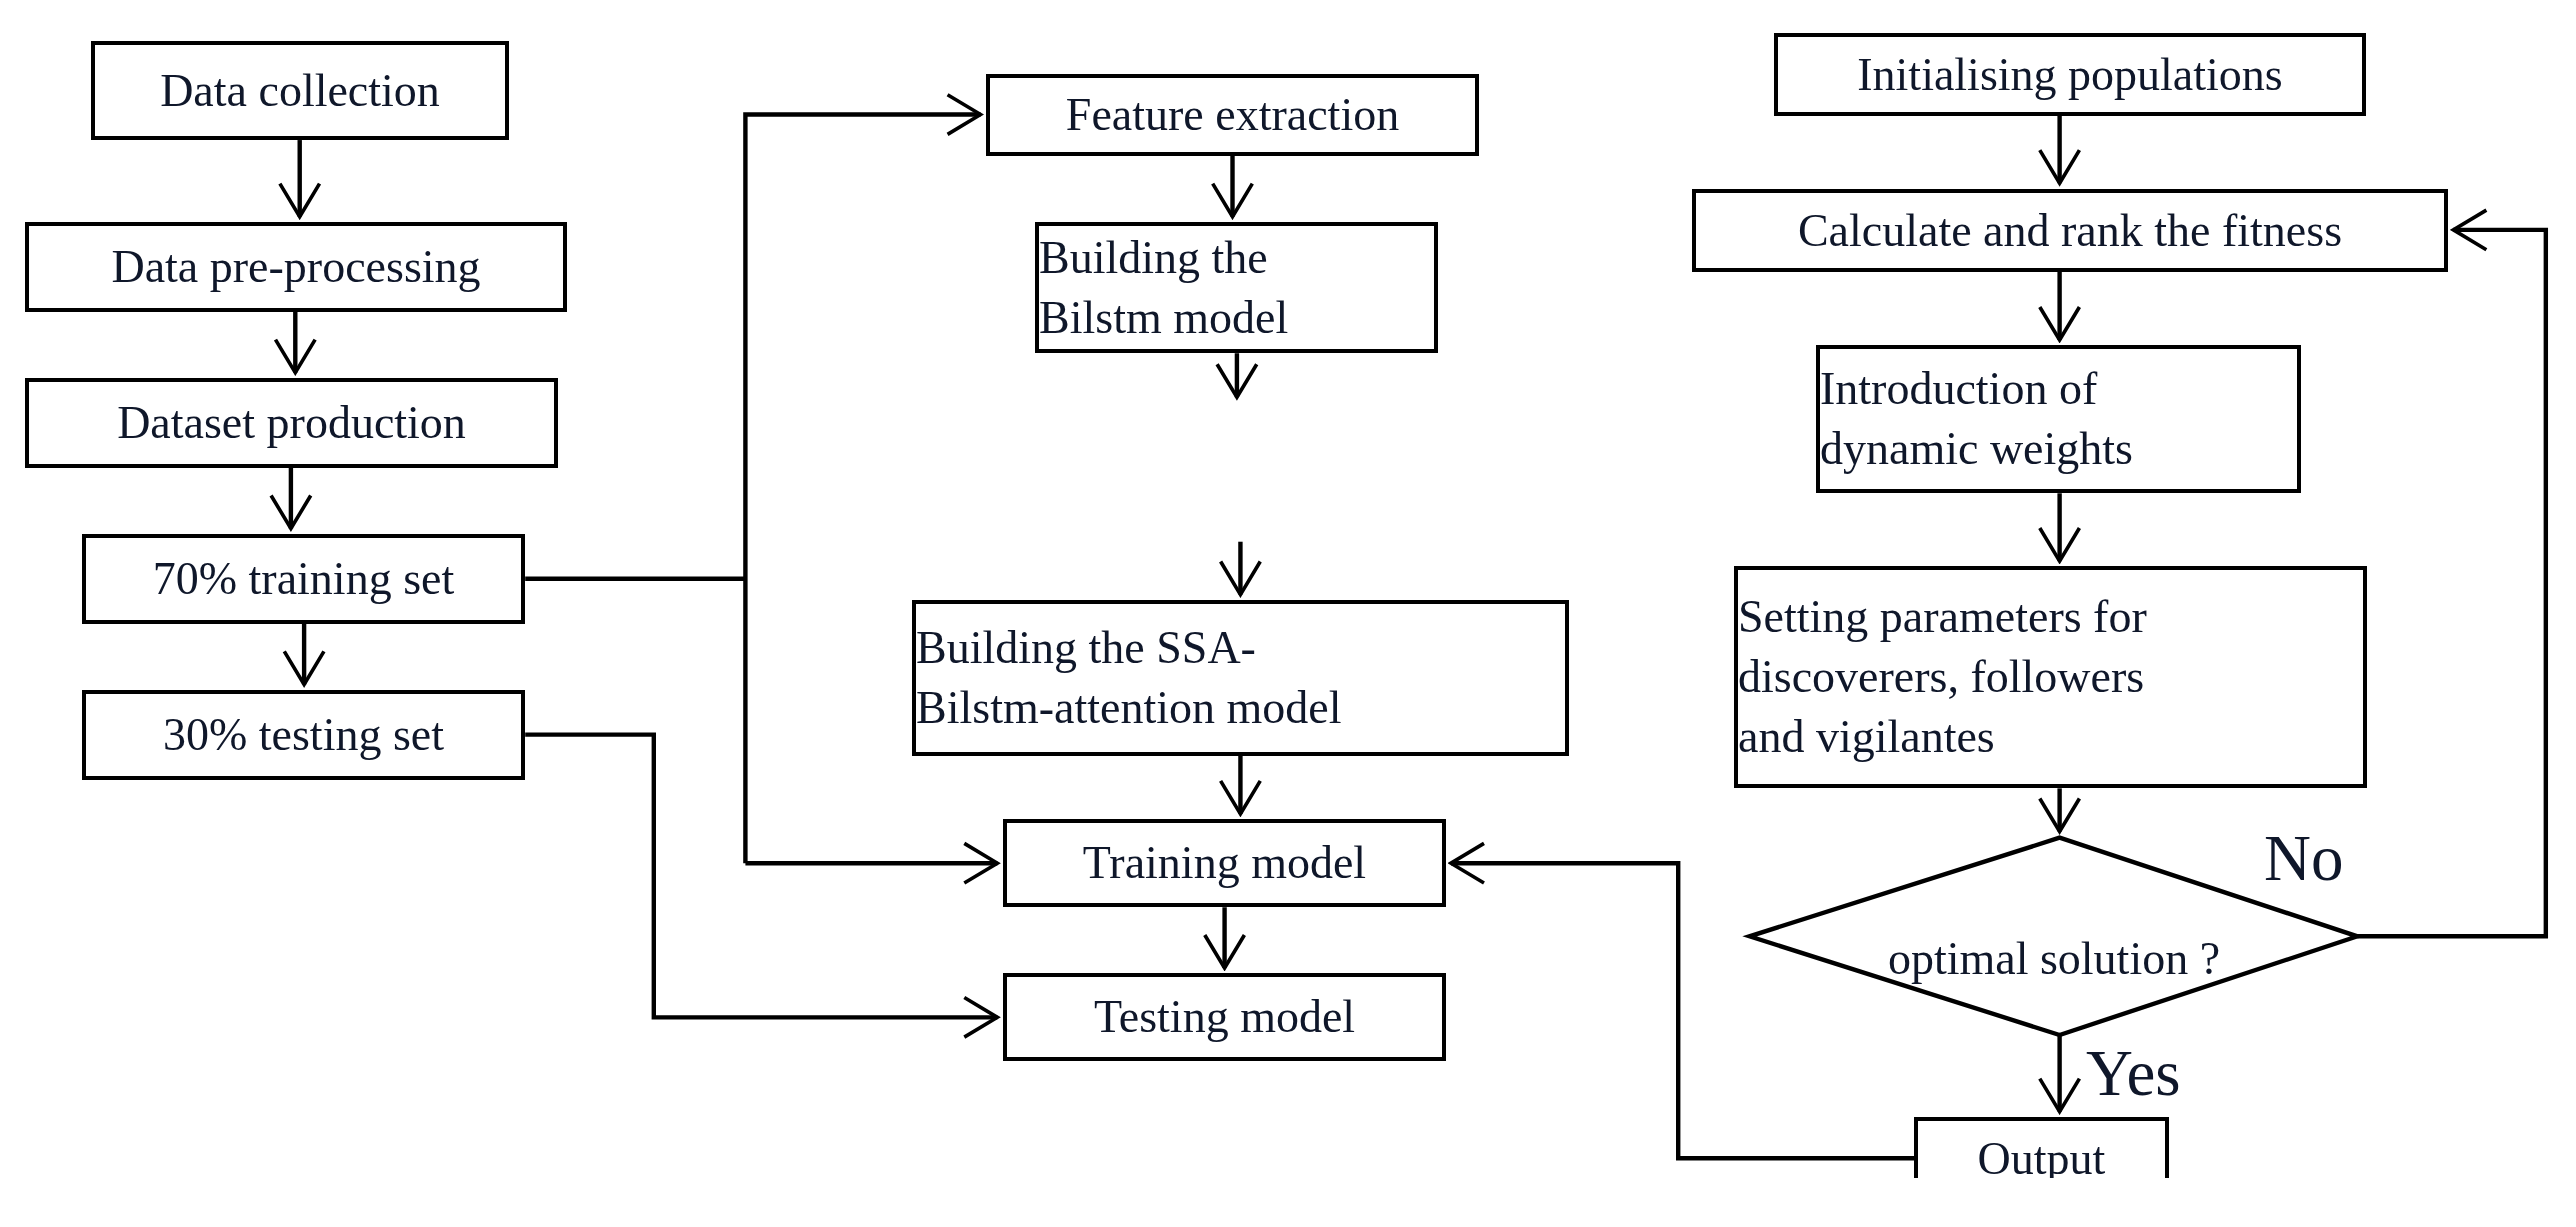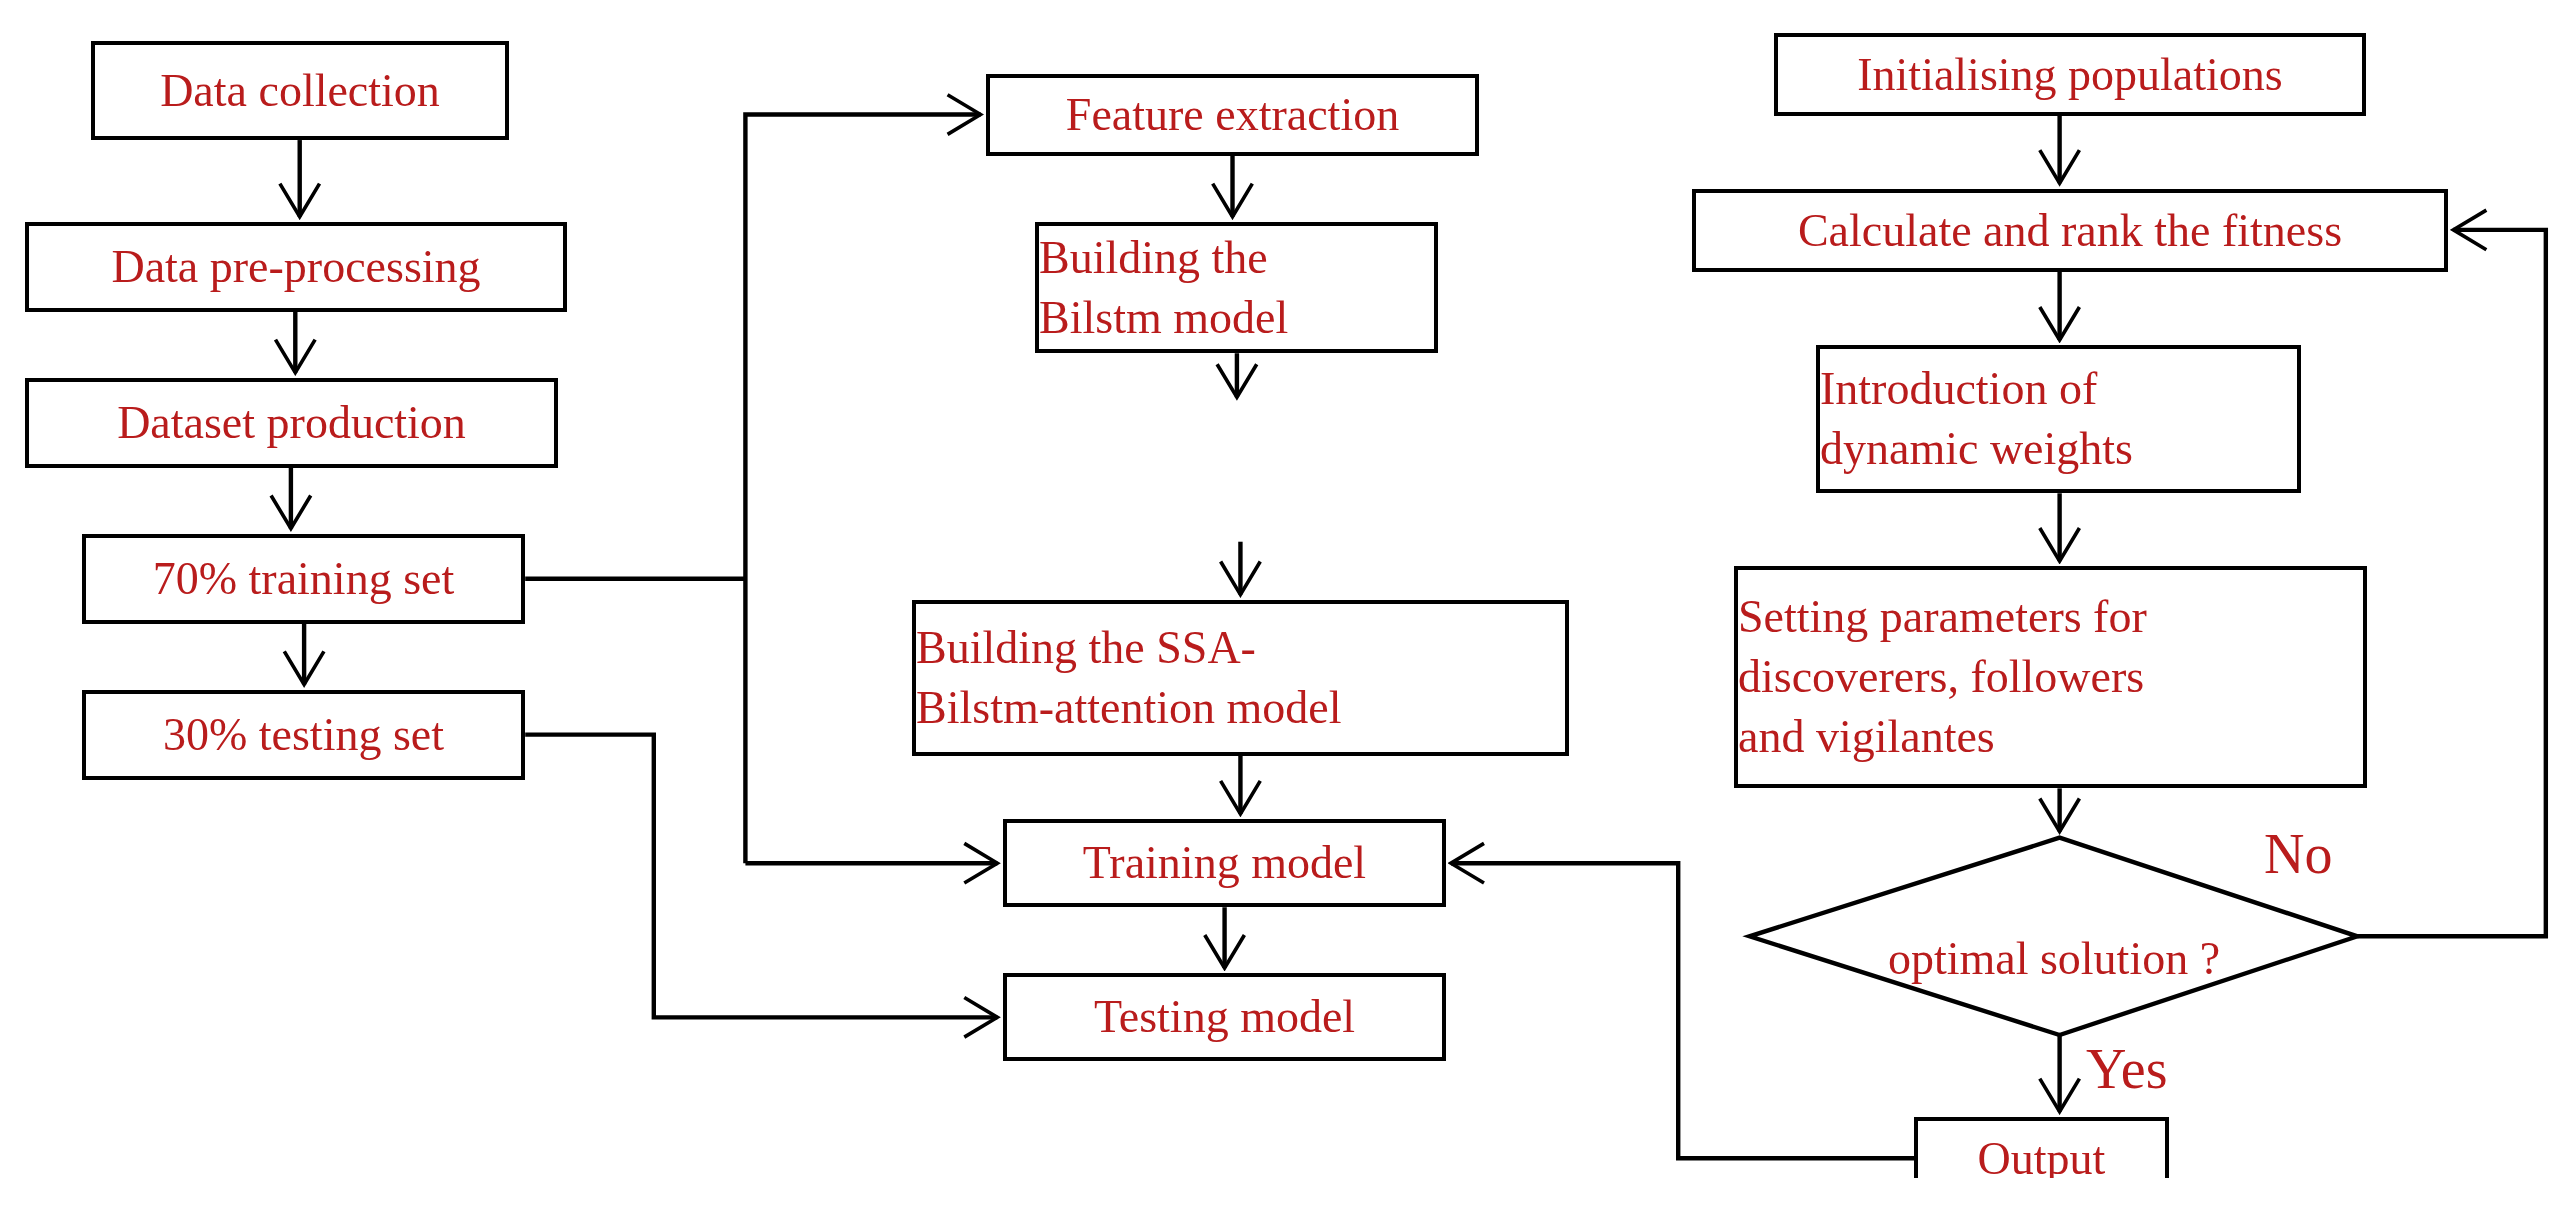--- a/index.html
+++ b/index.html
@@ -3,21 +3,21 @@
 <meta charset="utf-8">
 <title>Flowchart</title>
 <style>
   html,body{margin:0;padding:0;background:#fff;}
   .canvas{
     position:relative;
     width:2576px;
     height:1178px;
     background:#ffffff;
     font-family:"Liberation Serif", serif;
-    color:#b91c1c;
+    color:#0f172a;
     overflow:hidden;
   }
   .wires{position:absolute;left:0;top:0;width:2576px;height:1227px;}
   .box{
     position:absolute;
     box-sizing:border-box;
     border:4.4px solid #000;
     background:#fff;
     display:flex;
     flex-direction:column;
@@ -25,21 +25,21 @@
     align-items:center;
     text-align:center;
     font-size:46px;
     line-height:1.3;
     white-space:nowrap;
   }
   .box.left-align{align-items:flex-start;text-align:left;}
   .box .line{display:block;}
   .free-label{
     position:absolute;
-    font-size:56px;
+    font-size:65px;
     line-height:1;
     white-space:nowrap;
   }
   .diamond-label{
     position:absolute;
     display:flex;
     align-items:center;
     justify-content:center;
     font-size:46px;
     white-space:nowrap;

